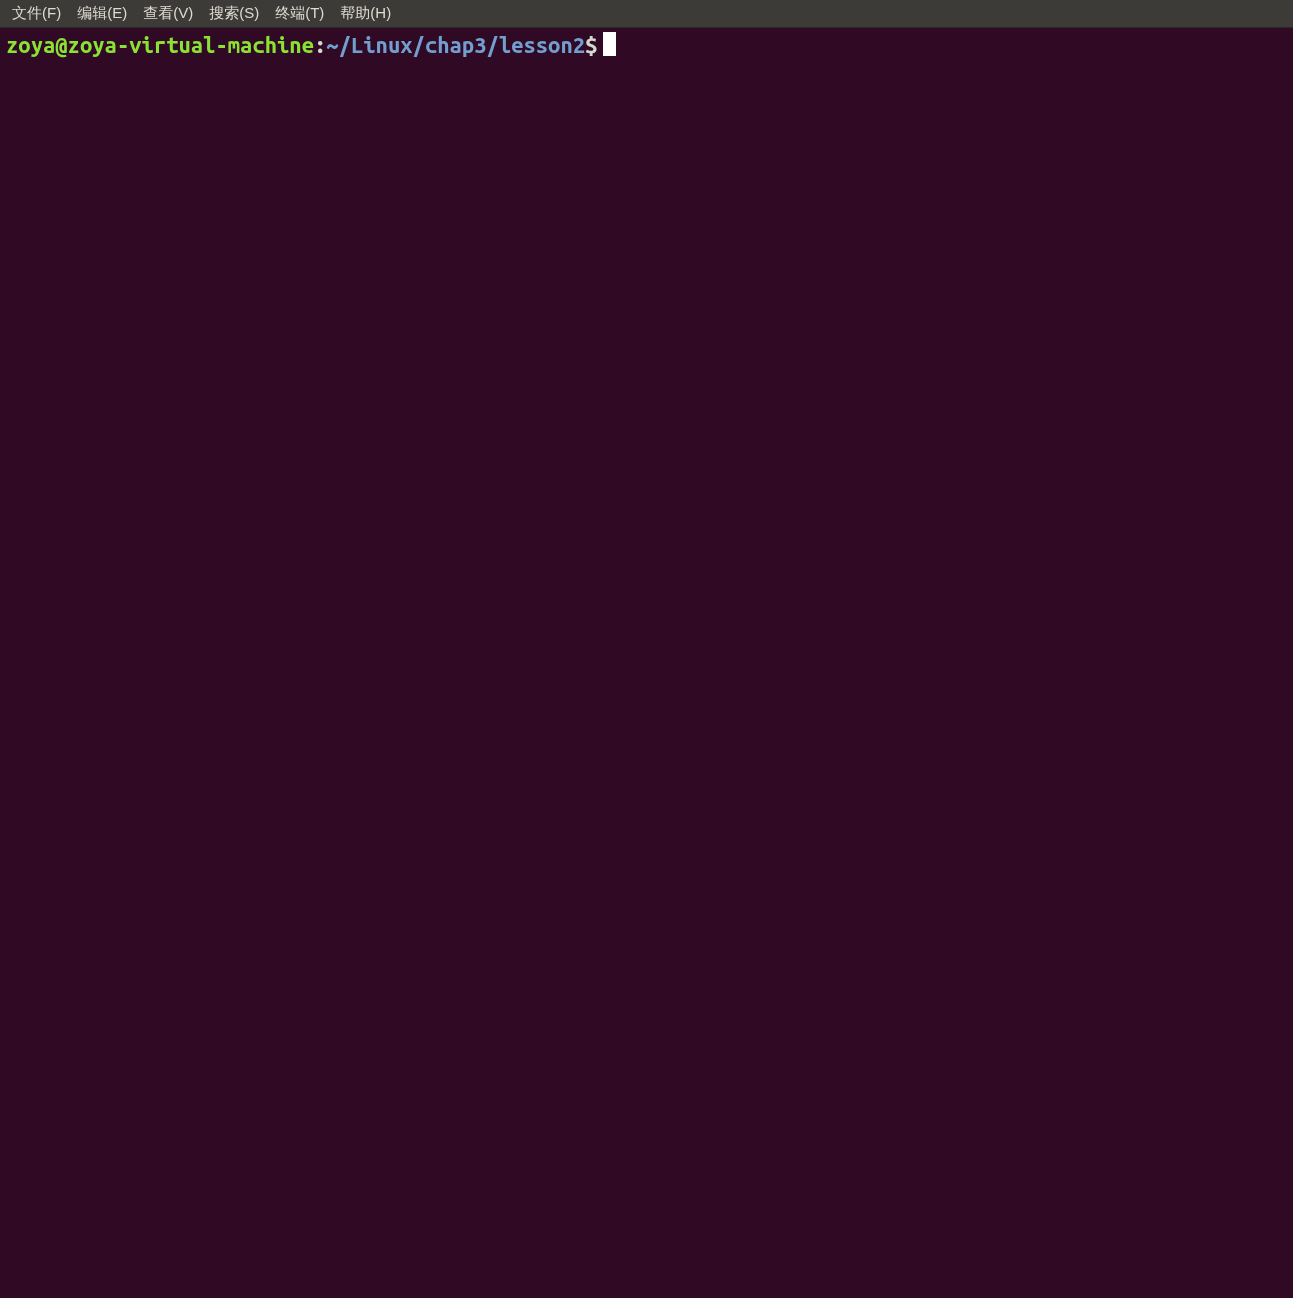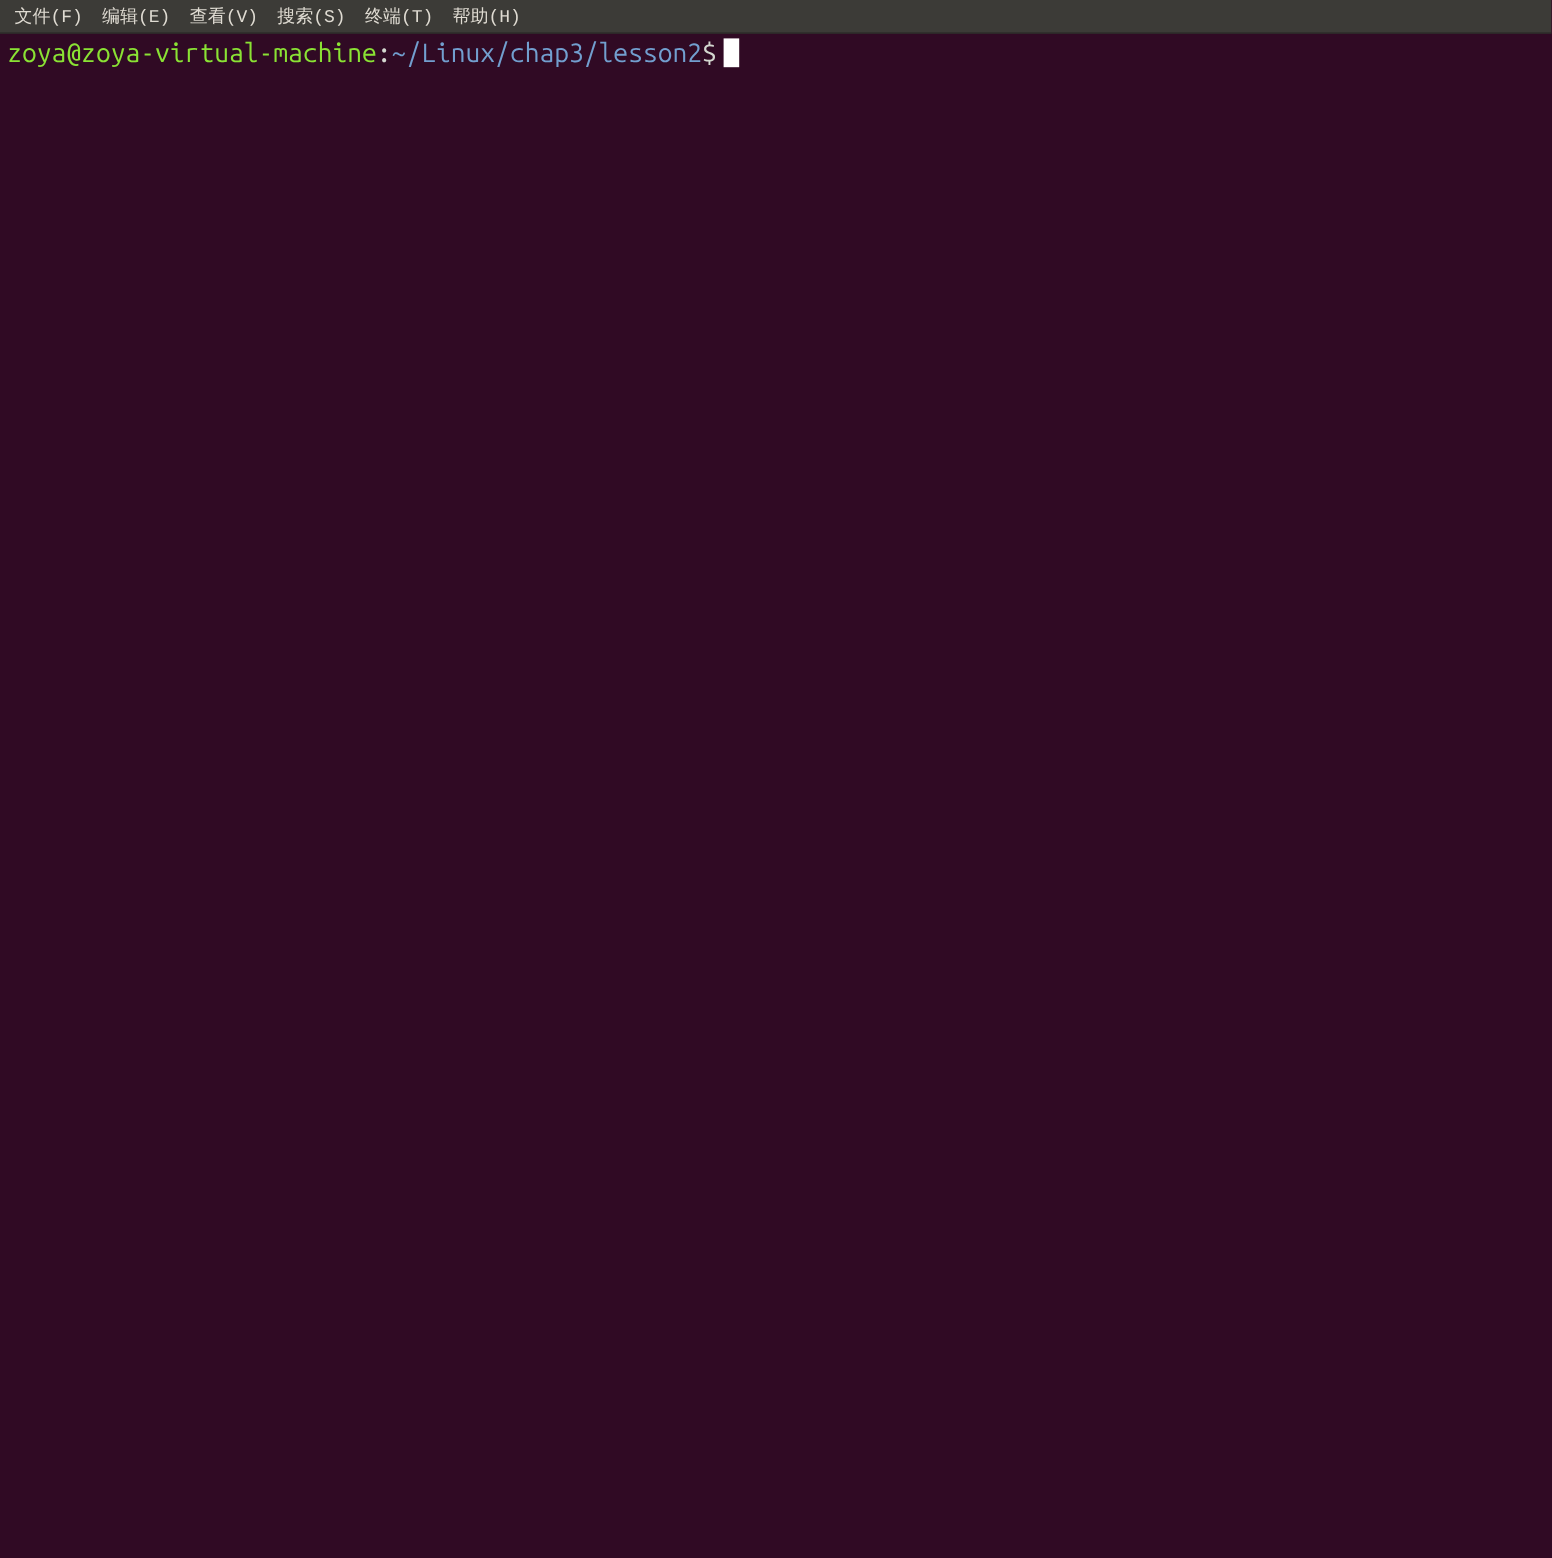--- a/index.html
+++ b/index.html
@@ -18,33 +18,33 @@
       background: #3c3b37;
       height: 28px;
       display: flex;
       align-items: center;
       padding: 0 4px;
       border-bottom: 1px solid #2a2926;
     }
     .menubar-item {
       color: #dfdbd2;
       font-size: 15px;
-      font-family: Liberation Mono, monospace;
+      font-family: Liberation Sans, sans-serif;
       padding: 3px 8px;
       cursor: pointer;
       user-select: none;
       text-align: center;
     }
     .terminal-area {
       padding: 4px 6px;
       height: calc(100% - 28px);
       font-size: 22px;
       line-height: 1.2;
       white-space: pre;
-      font-weight: normal;
+      font-weight: bold;
     }
     .prompt-user {
       color: #8ae234;
     }
     .prompt-colon {
       color: #d3d7cf;
     }
     .prompt-path {
       color: #729fcf;
     }

